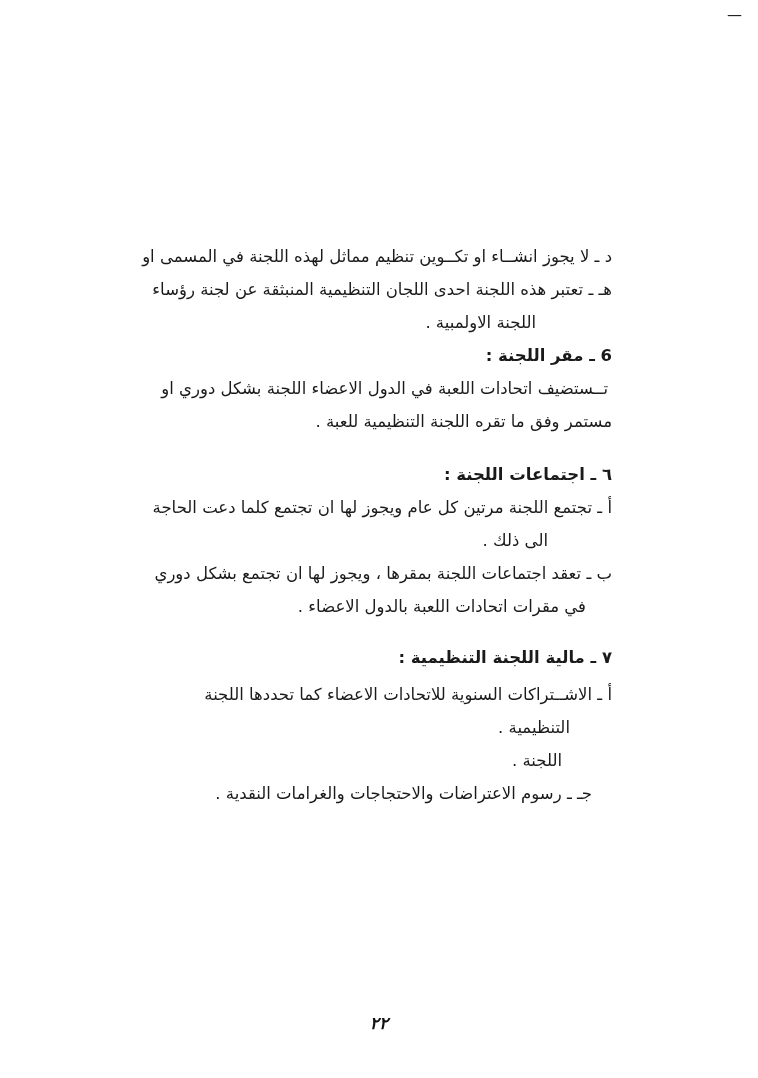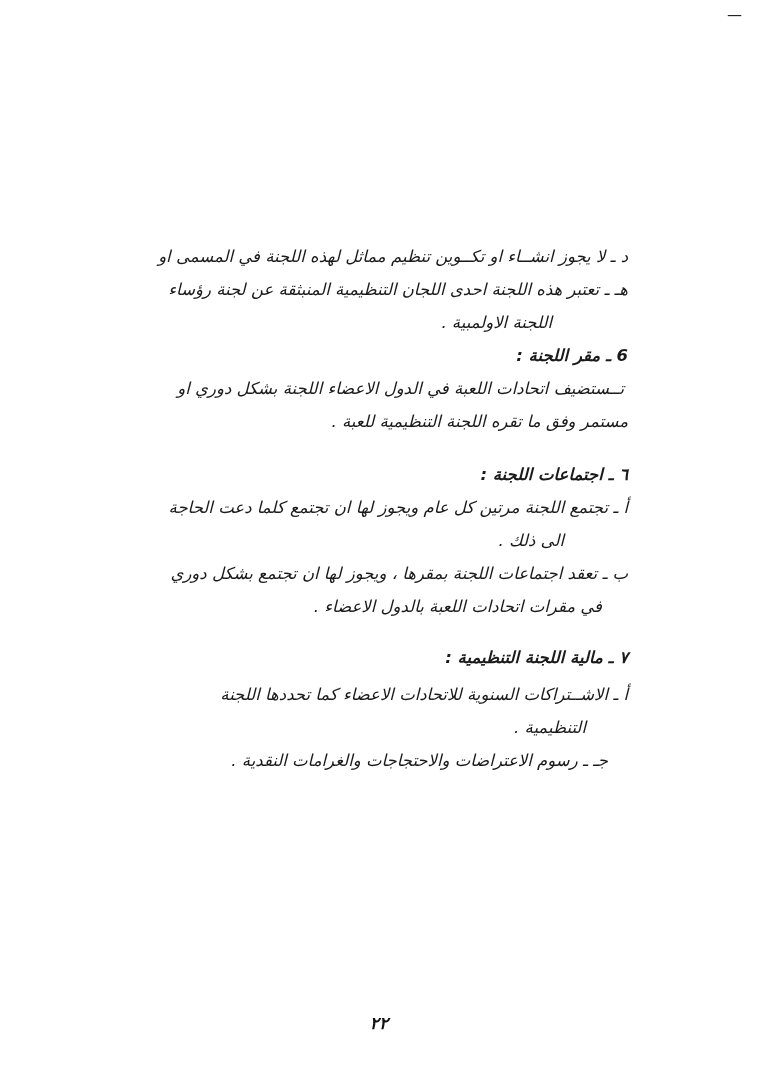--- a/index.html
+++ b/index.html
@@ -24,27 +24,26 @@
     position: absolute;
     top: 6px;
     right: 16px;
     font-size: 15px;
     color: #222222;
     direction: ltr;
   }
   .text-block {
     position: absolute;
     top: 240px;
-    right: 130px;
+    right: 146px;
     width: 468px;
     direction: rtl;
     text-align: right;
     font-size: 16.5px;
     letter-spacing: 0;
-    font-style: italic;
   }
   .line {
     line-height: 33px;
     white-space: nowrap;
   }
   .line.bold {
     font-weight: bold;
   }
   .page-number {
     position: absolute;
@@ -73,17 +72,18 @@
       <div class="line" style="padding-right: 4px;">تــستضيف اتحادات اللعبة في الدول الاعضاء اللجنة بشكل دوري او</div>
       <div class="line">مستمر وفق ما تقره اللجنة التنظيمية للعبة .</div>
       <div class="line bold" style="margin-top: 20px;">٦ ـ اجتماعات اللجنة :</div>
       <div class="line">أ ـ تجتمع اللجنة مرتين كل عام ويجوز لها ان تجتمع كلما دعت الحاجة</div>
       <div class="line" style="padding-right: 64px;">الى ذلك .</div>
       <div class="line">ب ـ تعقد اجتماعات اللجنة بمقرها ، ويجوز لها ان تجتمع بشكل دوري</div>
       <div class="line" style="padding-right: 26px;">في مقرات اتحادات اللعبة بالدول الاعضاء .</div>
       <div class="line bold" style="margin-top: 18px;">٧ ـ مالية اللجنة التنظيمية :</div>
       <div class="line" style="margin-top: 4px;">أ ـ الاشــتراكات السنوية للاتحادات الاعضاء كما تحددها اللجنة</div>
       <div class="line" style="padding-right: 42px;">التنظيمية .</div>
+      <div class="line" style="padding-right: 50px;">اللجنة .</div>
       <div class="line" style="padding-right: 20px;">جـ ـ رسوم الاعتراضات والاحتجاجات والغرامات النقدية .</div>
     </div>
 
   <div class="page-number">٢٢</div>
 </div>
 
 </body></html>

